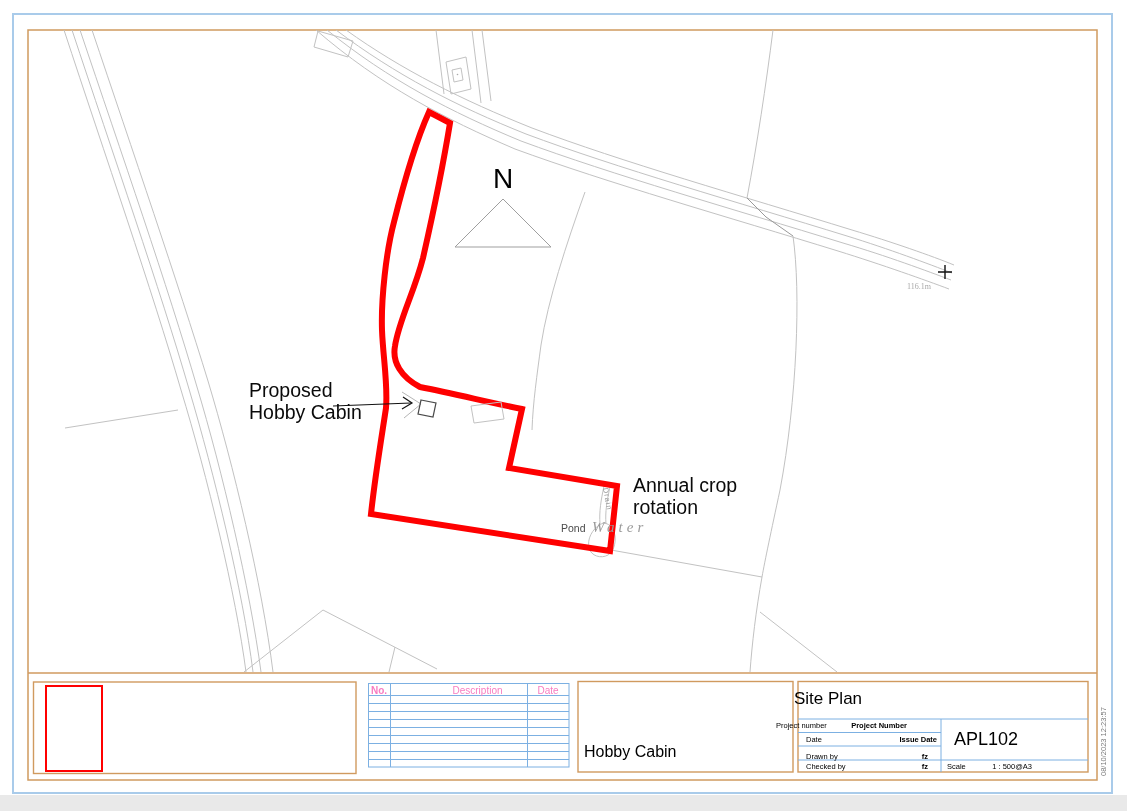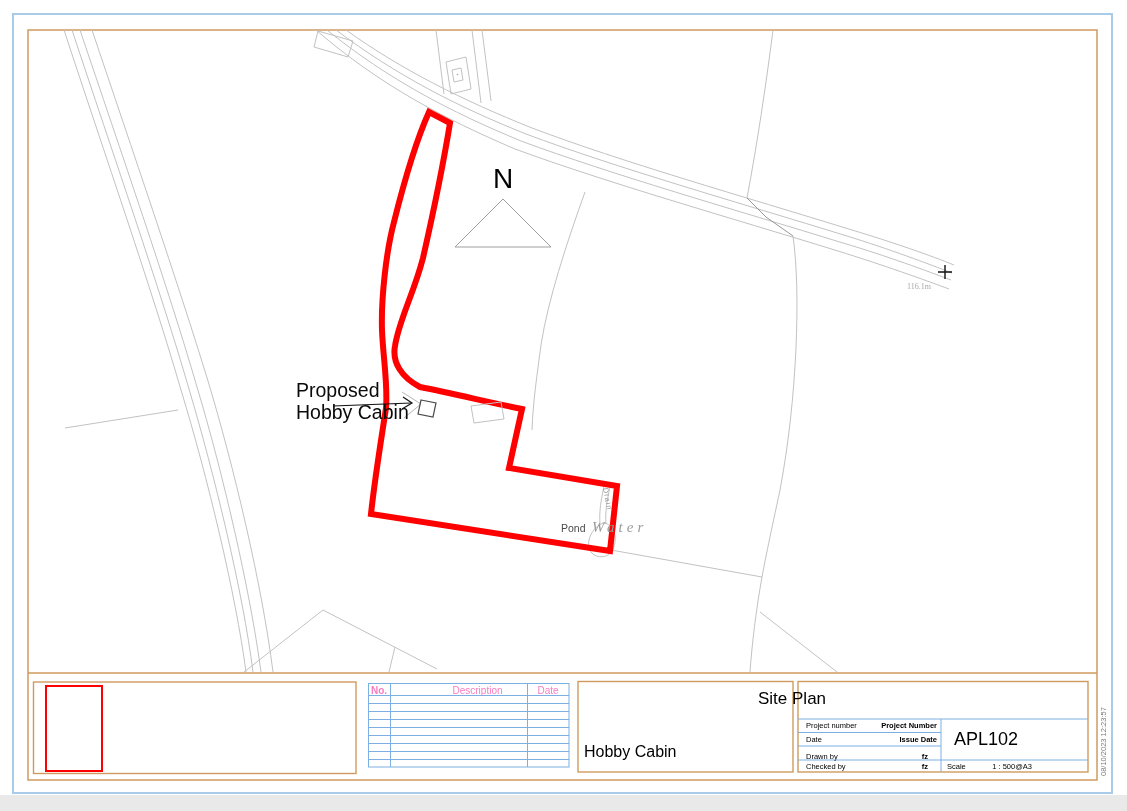--- a/index.html
+++ b/index.html
@@ -118,41 +118,45 @@
       <line x1="798" y1="719" x2="1088" y2="719"></line>
       <line x1="798" y1="732.5" x2="941" y2="732.5"></line>
       <line x1="798" y1="746" x2="941" y2="746"></line>
       <line x1="798" y1="760" x2="1088" y2="760"></line>
       <line x1="941" y1="719" x2="941" y2="772"></line>
     </g>
   </svg>
 
   <div class="txt north" style="left:489px;top:163px;width:28px;text-align:center;">N</div>
 
-  <div class="txt map-label" style="left:249px;top:380px;margin-left:47px;">
+  <div class="txt map-label" style="left:249px;top:380px;">
     <div>Proposed</div>
     <div>Hobby Cabin</div>
   </div>
 
+  <div class="txt map-label" style="left:633px;top:475px;">
+    <div>Annual crop</div>
+    <div>rotation</div>
+  </div>
 
   <div class="txt pond" style="left:561px;top:522px;">Pond</div>
   <div class="txt water" style="left:592px;top:519px;">Water</div>
   <div class="txt drain" style="left:610px;top:487px;">Drain</div>
   <div class="txt spot" style="left:907px;top:282px;font-family:Liberation Serif, serif;">116.1m</div>
 
   <div class="txt stamp" style="left:1099px;top:776px;">08/10/2023 12:23:57</div>
 
   <div class="txt rev-head" style="left:368px;top:684.5px;width:22px;font-weight:bold;">No.</div>
   <div class="txt rev-head" style="left:390px;top:684.5px;width:137px;margin-left:19px;">Description</div>
   <div class="txt rev-head" style="left:527px;top:684.5px;width:42px;">Date</div>
 
   <div class="txt proj-name" style="left:584px;top:743px;">Hobby Cabin</div>
-  <div class="txt view-title" style="left:758px;top:689px;">Site Plan</div>
+  <div class="txt view-title" style="left:794px;top:689px;">Site Plan</div>
 
-  <div class="txt tb-row" style="left:806px;top:721px;width:131px;">
+  <div class="txt tb-row" style="left:776px;top:721px;width:131px;">
     <span class="lbl">Project number</span>
     <span class="val">Project Number</span>
   </div>
   <div class="txt tb-row" style="left:806px;top:734.5px;width:131px;">
     <span class="lbl">Date</span>
     <span class="val">Issue Date</span>
   </div>
   <div class="txt tb-row" style="left:806px;top:752px;width:122px;">
     <span class="lbl">Drawn by</span>
     <span class="val">fz</span>

